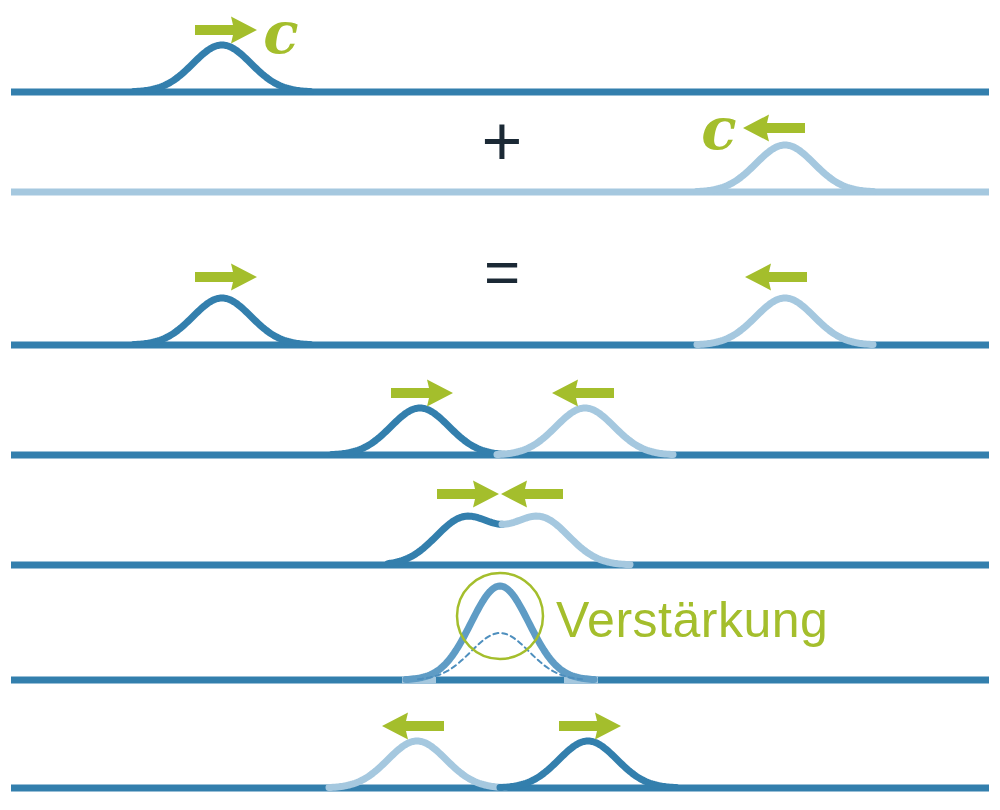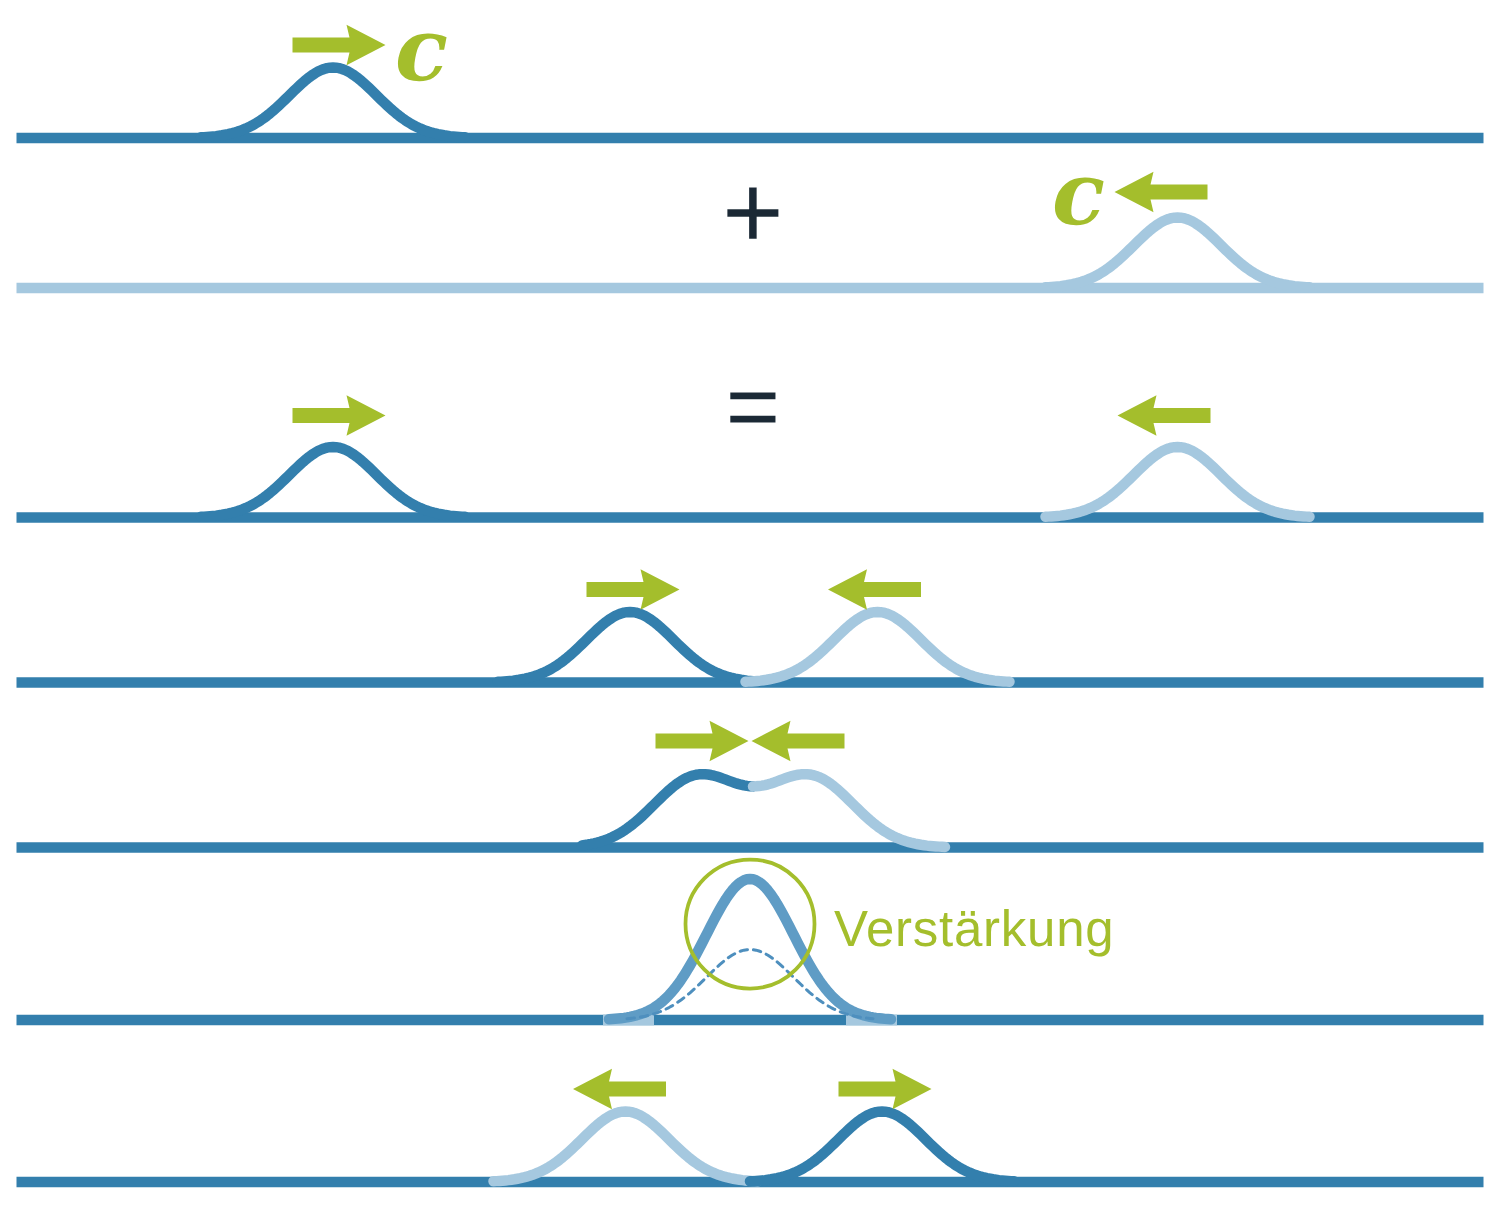--- a/index.html
+++ b/index.html
@@ -32,21 +32,21 @@
     color:var(--c-op,#1B2935);
   }
   .op-plus{left:502px;top:141px;font-size:70px;}
   .op-eq{left:502px;top:272px;font-size:62px;}
   .annotation{
     position:absolute;
     left:556px;top:620px;
     transform:translateY(-50%);
     font-family:"Liberation Sans",sans-serif;
     font-weight:300;
-    font-size:34px;
+    font-size:50px;
     letter-spacing:0.5px;
     white-space:nowrap;
     color:var(--c-green,#A4BE2C);
   }
 </style>
 </head>
 <body>
 
 <div class="canvas">
   <svg id="diagram-svg" viewBox="0 0 1000 810">

